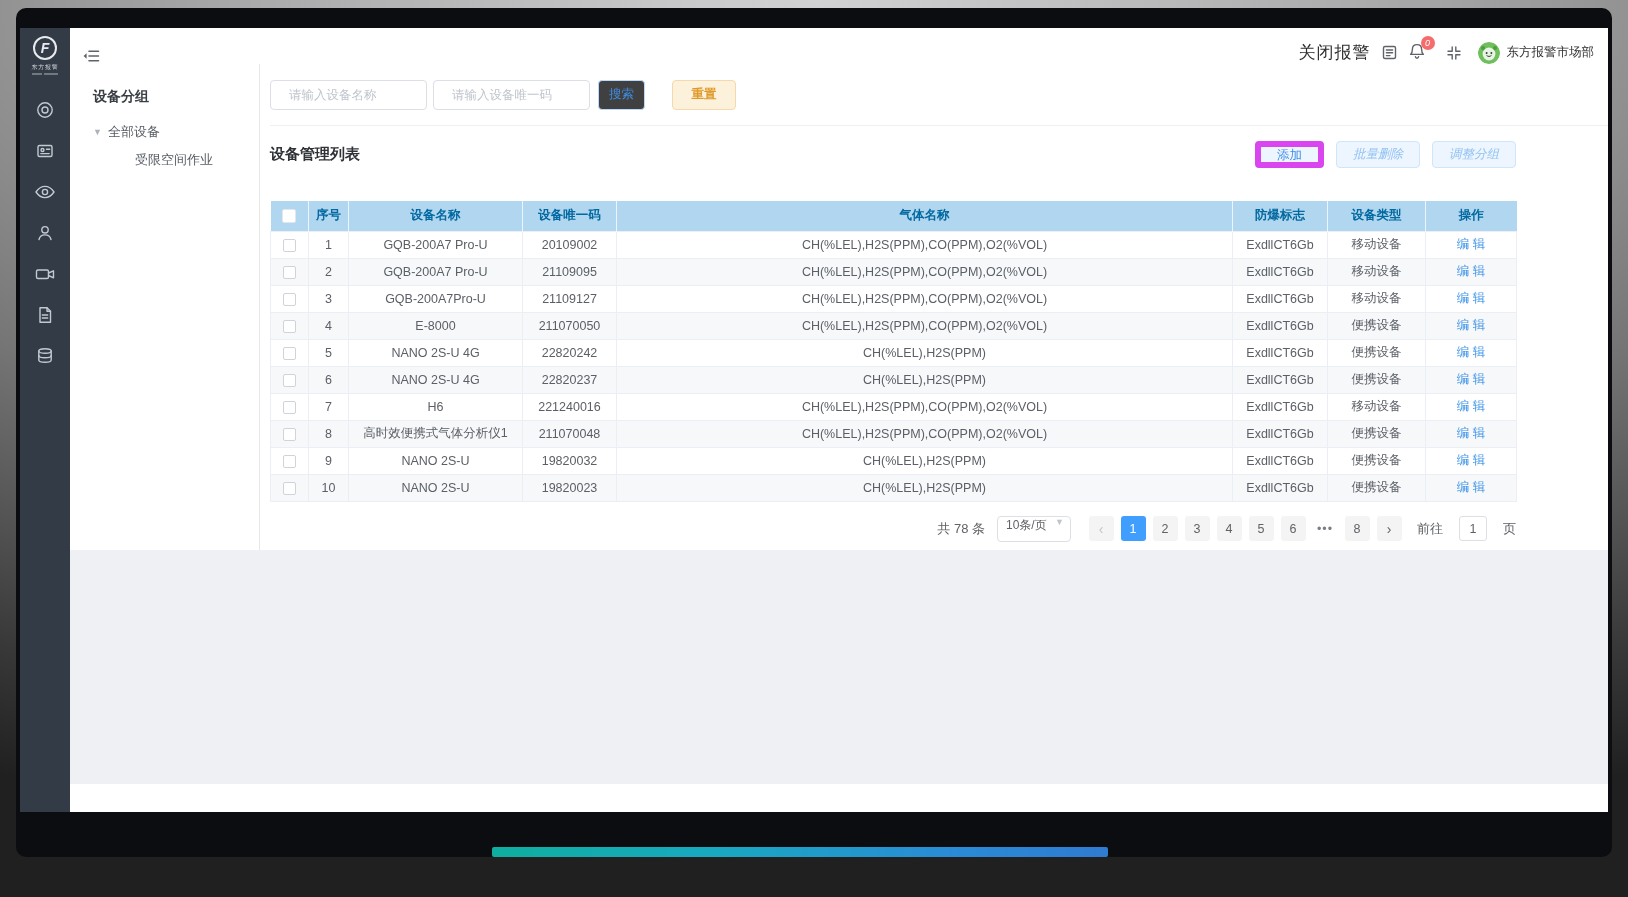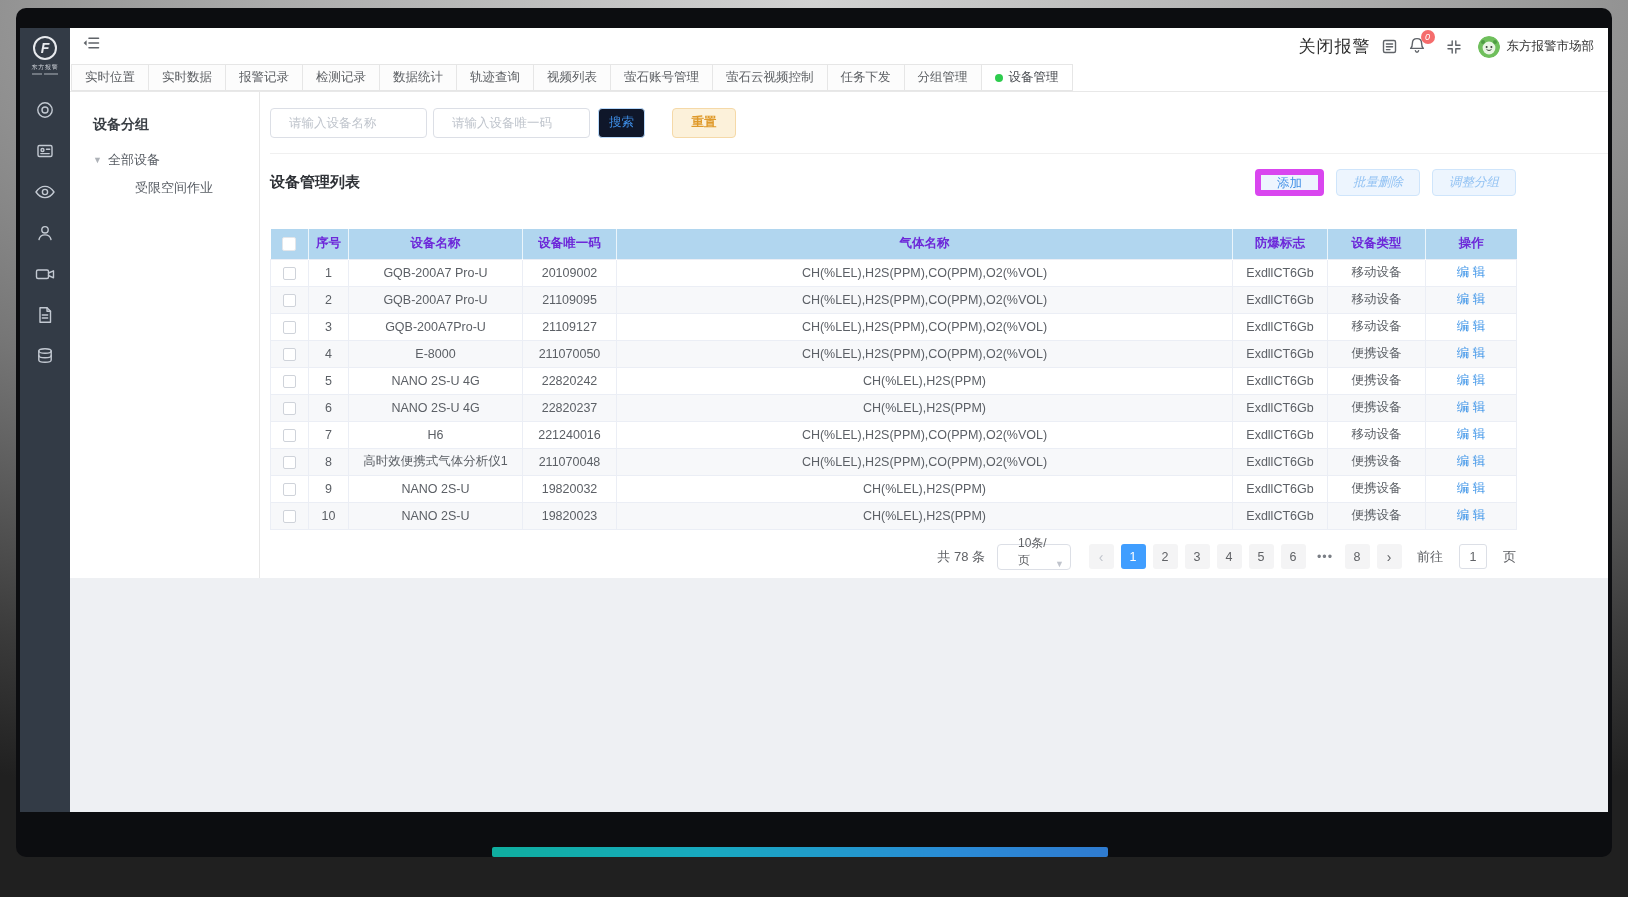--- a/index.html
+++ b/index.html
@@ -16,21 +16,21 @@
   .logo .ring { width:24px; height:24px; border:2px solid #e8eaee; border-radius:50%；; border-radius:50%; display:flex; align-items:center; justify-content:center;
                 font-size:14px; font-weight:bold; font-style:italic; color:#e8eaee; }
   .logo .cap { font-size:7px; color:#d7dae0; margin-top:2px; letter-spacing:1px; white-space:nowrap; transform:scale(.85); }
   .logo .sub { width:26px; height:2px; margin-top:1px; background:linear-gradient(90deg,#9aa0a8 0 40%, transparent 40% 45%, #9aa0a8 45% 100%); opacity:.6; }
   .side-icons { list-style:none; margin-top:24px; display:flex; flex-direction:column; gap:19px; }
   .side-icons li { width:34px; height:22px; display:flex; align-items:center; justify-content:center; cursor:pointer; }
   .icon-svg { stroke:#c3c9d2; fill:none; stroke-width:1.4; stroke-linecap:round; stroke-linejoin:round; }
 
   
   .maincol { flex:1; display:flex; flex-direction:column; min-width:0; }
-  .topbar { height:36px; display:flex; align-items:flex-start; padding:7px 14px 0 12px; background:#fff; }
+  .topbar { height:36px; display:flex; align-items:flex-end; padding:7px 14px 0 12px; background:#fff; }
   .hamburger { cursor:pointer; display:flex; align-items:center; }
   .top-right { margin-left:auto; display:flex; align-items:center; }
   .close-alarm { font-size:17px; color:#2e2e2e; letter-spacing:1px; cursor:pointer; }
   .tb-ic { margin-left:10px; cursor:pointer; display:flex; align-items:center; }
   .tb-svg { stroke:#5f6368; fill:none; stroke-width:1.4; stroke-linecap:round; stroke-linejoin:round; }
   .bell-wrap { position:relative; margin-left:10px; cursor:pointer; }
   .badge { position:absolute; top:-6px; right:-9px; min-width:14px; height:14px; border-radius:8px;
            background:#f56c6c; color:#fff; font-size:9px; line-height:14px; text-align:center; padding:0 3px; }
   .fullscreen { margin-left:20px; }
   .avatar { width:22px; height:22px; border-radius:50%; margin-left:16px; overflow:hidden; flex-shrink:0; }
@@ -51,47 +51,47 @@
   .tree-root { margin-top:17px; display:flex; align-items:center; font-size:13px; color:#575c63; cursor:pointer; }
   .tree-caret { font-size:9px; color:#aeb2b8; margin-right:6px; }
   .tree-child { margin:10px 0 0 42px; font-size:13px; color:#575c63; cursor:pointer; }
 
   .panel { flex:1; min-width:0; padding-left:10px; }
   .searchrow { height:62px; display:flex; align-items:center; gap:6px; border-bottom:1px solid #f0f0f0; }
   .s-input { width:157px; height:30px; border:1px solid #dcdfe6; border-radius:4px; padding:0 18px;
              font-size:12.5px; color:#333; outline:none; font-family:inherit; }
   .s-input::placeholder { color:#bfc4cc; }
   .btn { height:30px; border-radius:4px; font-size:12.5px; cursor:pointer; font-family:inherit; }
-  .btn-search { width:47px; margin-left:2px; background:#0f172a; border:1px solid #b9dafc; color:#3e8ee6; }
+  .btn-search { width:47px; margin-left:2px; background:#404040; border:1px solid #b9dafc; color:#3e8ee6; }
   .btn-reset  { width:64px; margin-left:21px; background:#fcf1da; border:1px solid #f5d9a8; color:#df9a2b; font-weight:bold; }
 
   .listhead { margin-top:13px; height:30px; display:flex; align-items:center; }
   .list-title { font-size:15px; font-weight:bold; color:#2f3237; }
   .head-btns { margin-left:auto; margin-right:92px; display:flex; gap:12px; }
   .btn-act { height:27px; padding:0 16px; border-radius:4px; background:#edf5fe; font-size:12.5px; }
   .btn-add    { border:6px solid #d946ef; color:#3e8ee6; }
   .btn-faded  { border:1px solid #cfe5fb; color:#92c2f3;font-style:italic; }
 
   table { margin-top:32px; width:1246px; border-collapse:collapse; table-layout:fixed; }
-  thead th { background:#b1d6ef; height:30px; font-size:12.5px; font-weight:bold; color:#6d28d9;
+  thead th { background:#b1d6ef; height:30px; font-size:12.5px; font-weight:bold; color:#0369a1;
              border-right:1px solid rgba(255,255,255,.75); }
   thead th:last-child { border-right:none; }
   tbody td { height:27px; font-size:12.5px; color:#5c6066; text-align:center;
              border:1px solid #ebeef5; overflow:hidden; white-space:nowrap; text-overflow:ellipsis; }
   tbody tr.zebra td { background:#f7f8fa; }
   .cb { display:inline-block; width:13px; height:13px; border:1px solid #cfd3da; border-radius:2px; background:#fff; vertical-align:middle; cursor:pointer; }
   th .cb { width:14px; height:14px; border-color:#e3e6ea; }
   .edit-link { color:#3f95e8; cursor:pointer; }
   col.c-cb{width:38px} col.c-no{width:40px} col.c-name{width:174px} col.c-code{width:94px}
   col.c-gas{width:616px} col.c-mark{width:95px} col.c-type{width:98px} col.c-act{width:91px}
 
   .pager { width:1246px; margin-top:14px; display:flex; align-items:center; justify-content:flex-end; font-size:13px; color:#606266; }
   .pg-total { margin-right:12px; }
   .pg-size { width:74px; height:26px; border:1px solid #dcdfe6; border-radius:4px; background:#fff;
-             display:flex; align-items:flex-end; justify-content:space-between; padding:0 6px 0 20px;
+             display:flex; align-items:flex-start; justify-content:space-between; padding:0 6px 0 8px;
              font-size:12px; color:#606266; cursor:pointer; margin-right:14px; }
   .pg-size .car { font-size:9px; color:#c0c4cc; }
   .pg-btn { min-width:25px; height:25px; margin:0 3.5px; border:none; border-radius:3px; background:#f4f4f5;
             color:#606266; font-size:12.5px; cursor:pointer; font-family:inherit; }
   .pg-btn.active { background:#409eff; color:#fff; }
   .pg-btn.arrow { color:#c0c4cc; font-size:14px; }
   .pg-btn.arrow.next { color:#606266; }
   .pg-btn.dots { background:transparent; letter-spacing:1px; color:#7a7e85; }
   .pg-goto { margin-left:12px; display:flex; align-items:center; gap:16px; }
   .pg-goto input { width:28px; height:25px; border:1px solid #dcdfe6; border-radius:3px; text-align:center;
@@ -199,34 +199,20 @@
                 <circle cx="13.4" cy="11" r="1" fill="#38413a"></circle>
                 <path d="M8.8 13.6c1.3 1.2 3.1 1.2 4.4 0" stroke="#38413a" stroke-width="1" fill="none" stroke-linecap="round"></path>
                 <circle cx="5" cy="6" r="2" fill="#4f9c44"></circle>
                 <circle cx="17" cy="6" r="2" fill="#4f9c44"></circle>
               </svg>
           </span>
           <span class="user-name">东方报警市场部</span>
         </div>
       </header>
 
-      <nav class="tabbar">
-          <div class="tab">实时位置</div>
-          <div class="tab">实时数据</div>
-          <div class="tab">报警记录</div>
-          <div class="tab">检测记录</div>
-          <div class="tab">数据统计</div>
-          <div class="tab">轨迹查询</div>
-          <div class="tab">视频列表</div>
-          <div class="tab">萤石账号管理</div>
-          <div class="tab">萤石云视频控制</div>
-          <div class="tab">任务下发</div>
-          <div class="tab">分组管理</div>
-          <div class="tab active"><span class="dot"></span>设备管理</div>
-        </nav>
 
       <div class="content">
 
         <aside class="tree">
           <div class="tree-title">设备分组</div>
           <div class="tree-root">
             <span class="tree-caret">▼</span>
             <span>全部设备</span>
           </div>
           <div class="tree-child">受限空间作业</div>

